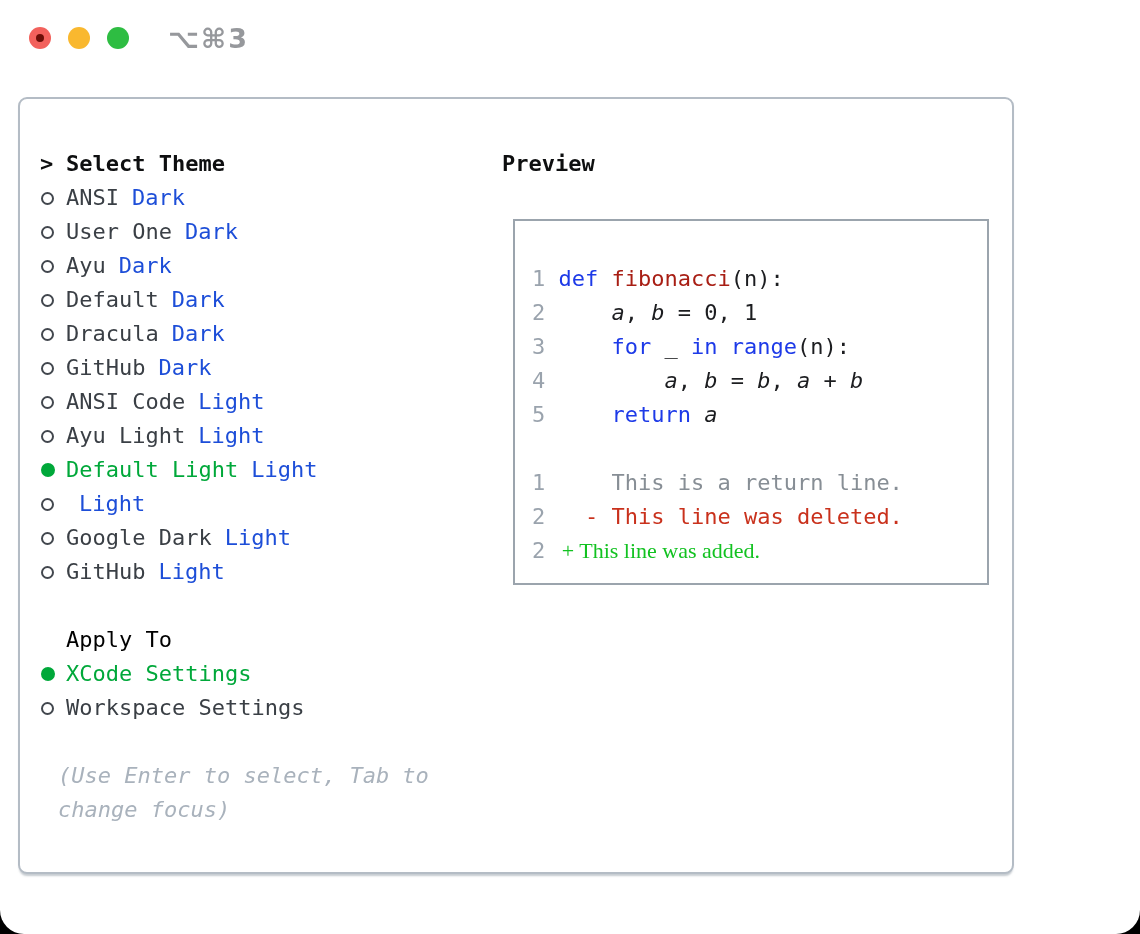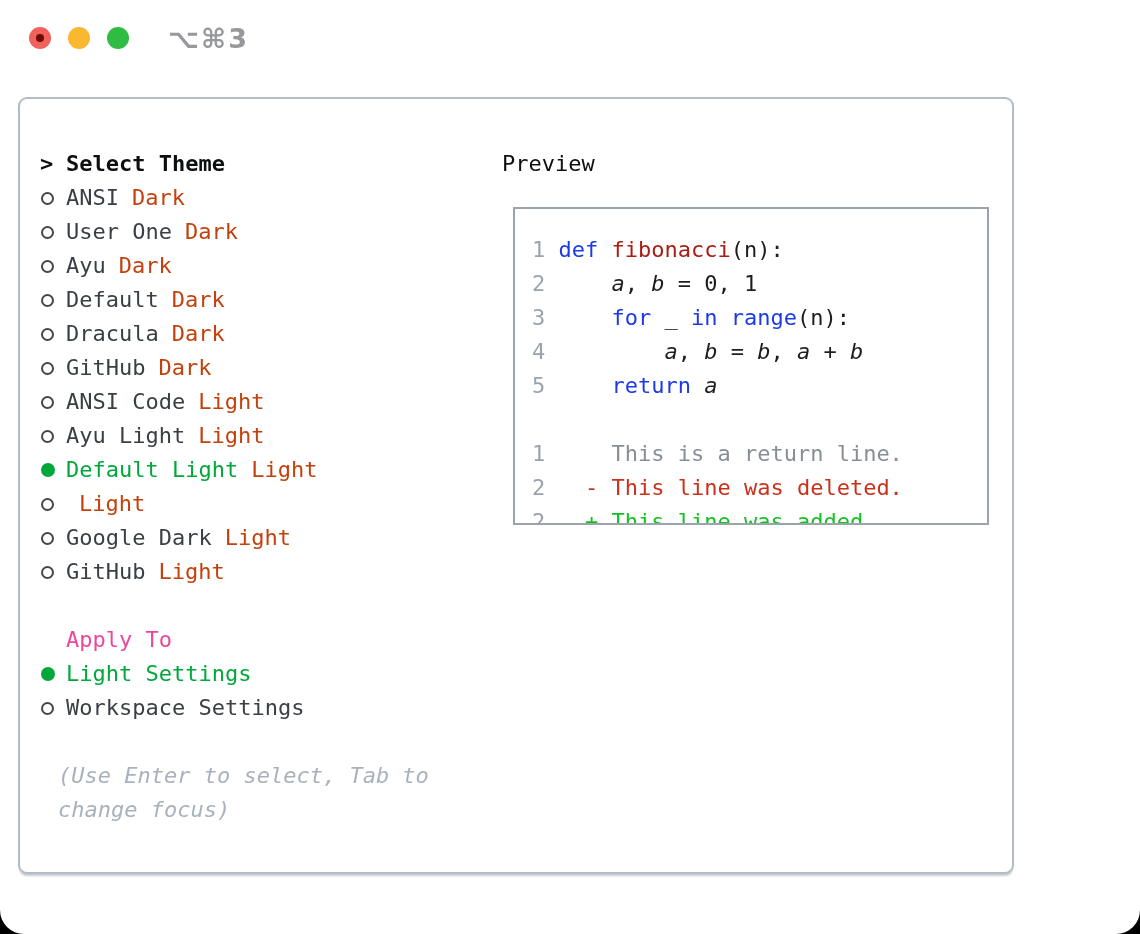--- a/index.html
+++ b/index.html
@@ -25,41 +25,41 @@
   }
   .left-col{position:absolute;left:20px;top:48px;}
   .row{display:flex;align-items:center;height:34px;font-size:22px;line-height:34px;}
   .marker-cell{width:26px;flex:none;display:flex;align-items:center;}
   .caret{font-weight:bold;color:#0e0f10;}
   .header-text{font-weight:bold;color:#0e0f10;}
   .radio{width:13px;height:13px;border:2px solid #42474e;border-radius:50%;box-sizing:border-box;margin-left:1px;}
   .row.selected .radio{background:#00a83a;border-color:#00a83a;width:14px;height:14px;}
   .theme-name{color:#3a3f45;white-space:pre;}
   .row.selected .theme-name{color:#00a83a;}
-  .variant{color:#c2410c;margin-left:13px;white-space:pre;}
+  .variant{color:#1d4ed8;margin-left:13px;white-space:pre;}
   .spacer{height:34px;}
-  .applyto-label{color:#ec4899;}
+  .applyto-label{color:#000000;}
   .hint{margin-left:18px;margin-top:0;width:420px;font-size:22px;line-height:34px;color:#a9b2bc;font-style:italic;}
 
   
-  .preview-label{position:absolute;left:482px;top:48px;height:34px;line-height:34px;font-size:22px;font-weight:normal;color:#0e0f10;}
+  .preview-label{position:absolute;left:482px;top:48px;height:34px;line-height:34px;font-size:22px;font-weight:bold;color:#0e0f10;}
   .preview-box{
-    position:absolute;left:493px;top:108px;width:476px;height:318px;box-sizing:border-box;
-    border:2px solid #9ba4ad;background:#ffffff;padding:24px 0 0 17px;overflow:hidden;
+    position:absolute;left:493px;top:120px;width:476px;height:366px;box-sizing:border-box;
+    border:2px solid #9ba4ad;background:#ffffff;padding:41px 0 0 17px;overflow:hidden;
   }
   .code-line{height:34px;line-height:34px;font-size:22px;white-space:pre;color:#1c1d20;}
   .line-num{color:#9aa3ad;}
   .tok-kw{color:#1d3ae8;}
   .tok-fn{color:#a81e14;}
   .tok-var{color:#1c1d20;font-style:italic;}
   .tok-plain{color:#1c1d20;}
   .blank-line{height:34px;}
   .diff-context .diff-text{color:#878e95;}
   .diff-deleted .diff-text{color:#c9311c;}
-  .diff-added .diff-text{color:#12c221;}
+  .diff-added .diff-text{color:#12c221;font-family:Liberation Serif, serif;}
 
   
   .corner{position:absolute;bottom:0;width:24px;height:24px;background:#000;}
   .corner-bl{left:0;}
   .corner-bl::after{content:"";position:absolute;inset:0;background:#fff;border-radius:0 0 0 24px;}
   .corner-br{right:0;}
   .corner-br::after{content:"";position:absolute;inset:0;background:#fff;border-radius:0 0 24px 0;}
 </style>
 </head>
 <body>
@@ -172,21 +172,21 @@
     <div class="row">
       <span class="marker-cell"></span>
       <span class="applyto-label">Apply To</span>
     </div>
 
     <div id="apply-list">
         <div class="row selected">
     <span class="marker-cell">
             <span class="radio"></span>
           </span>
-    <span class="theme-name">Light Settings</span>
+    <span class="theme-name">XCode Settings</span>
 
   </div>
         <div class="row">
     <span class="marker-cell">
             <span class="radio"></span>
           </span>
     <span class="theme-name">Workspace Settings</span>
 
   </div>
       </div>

